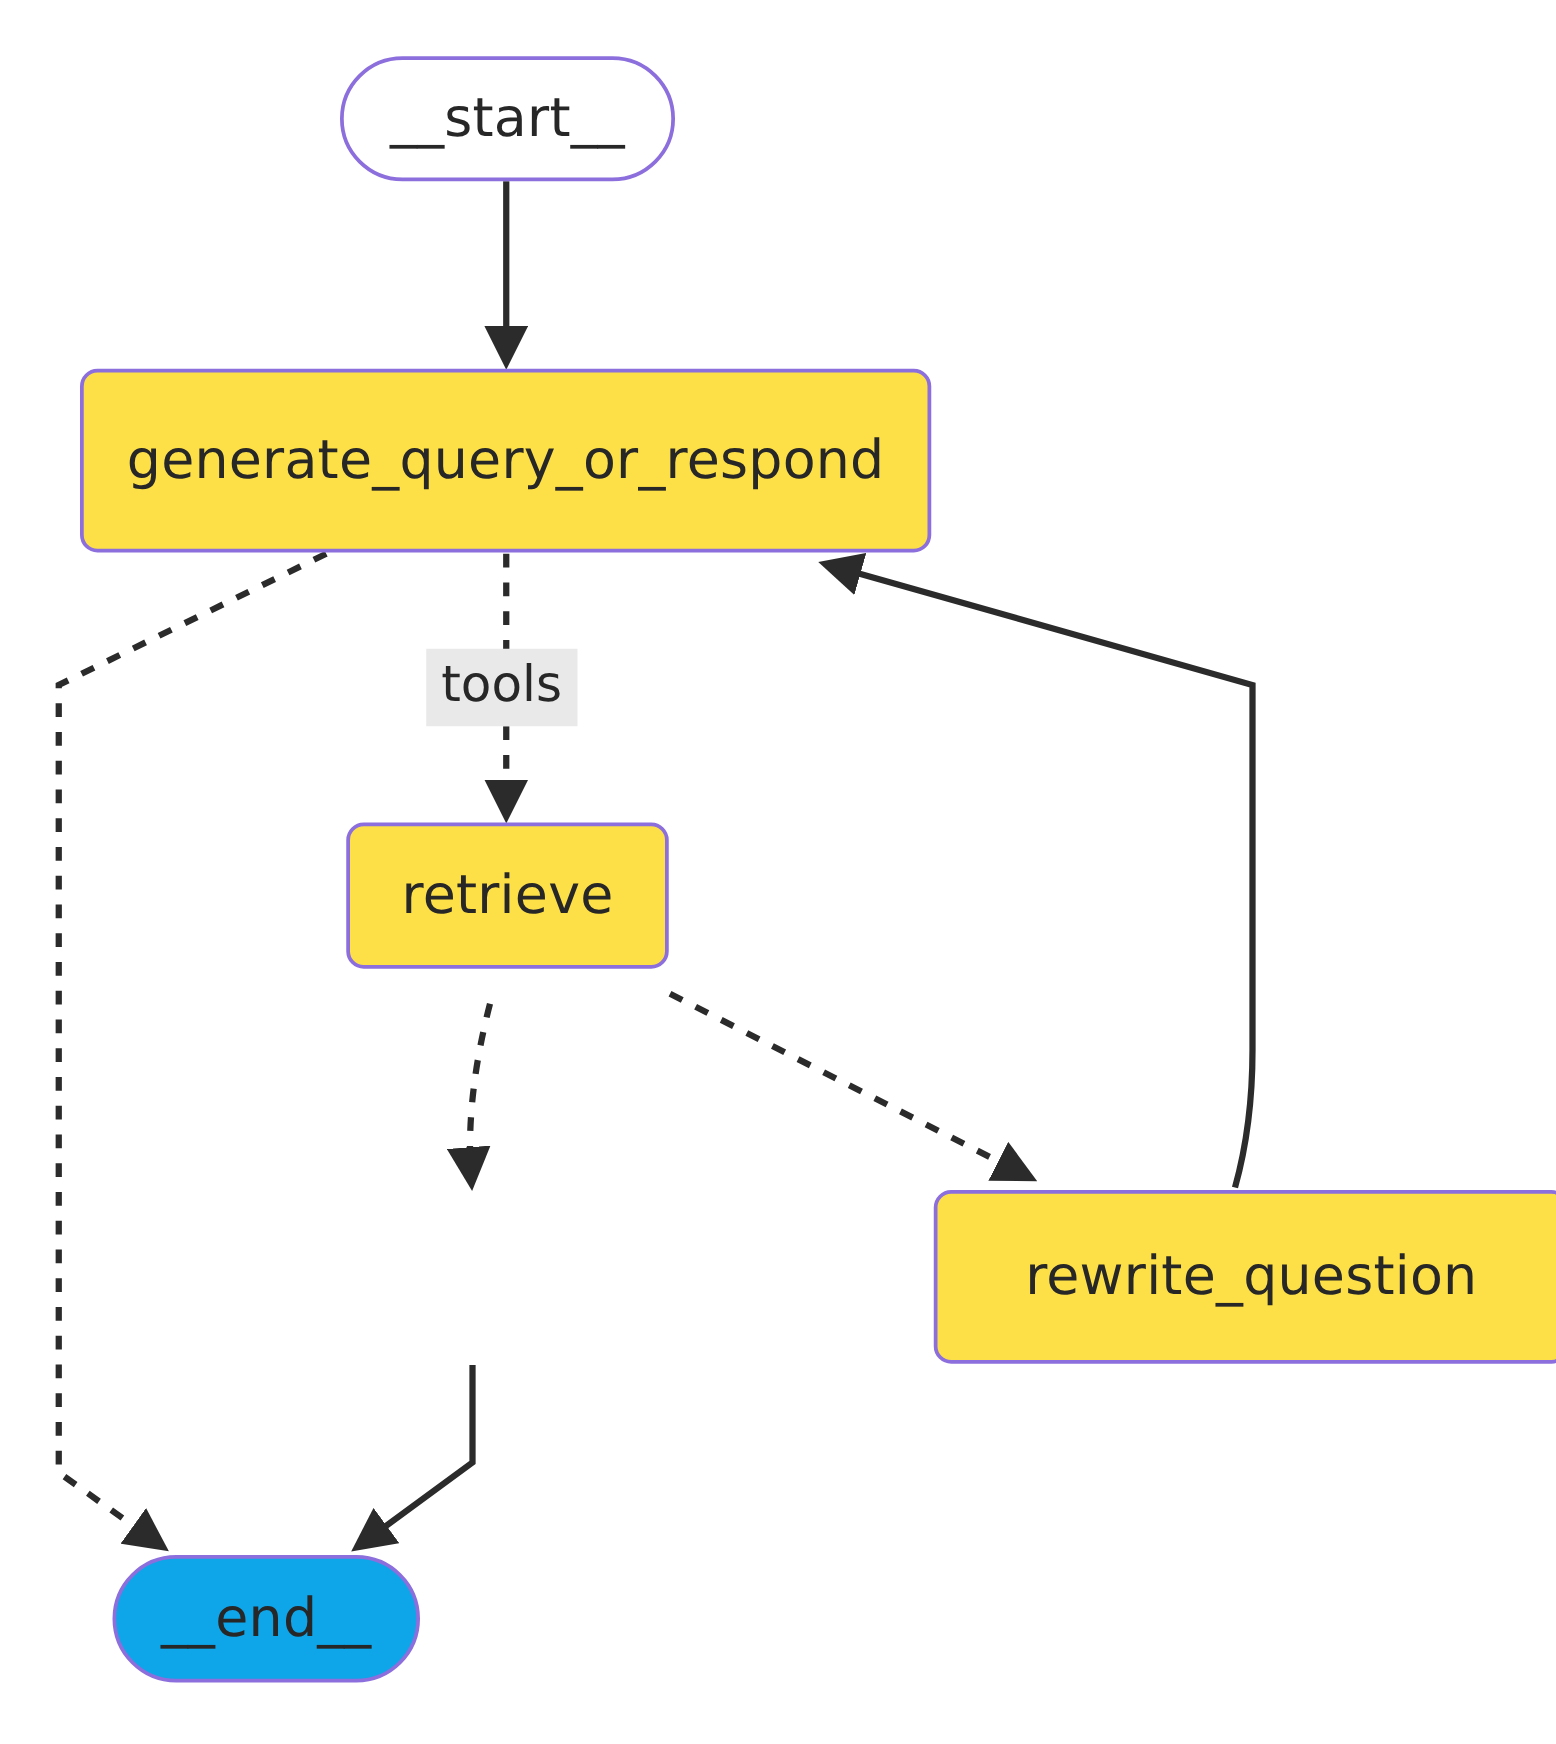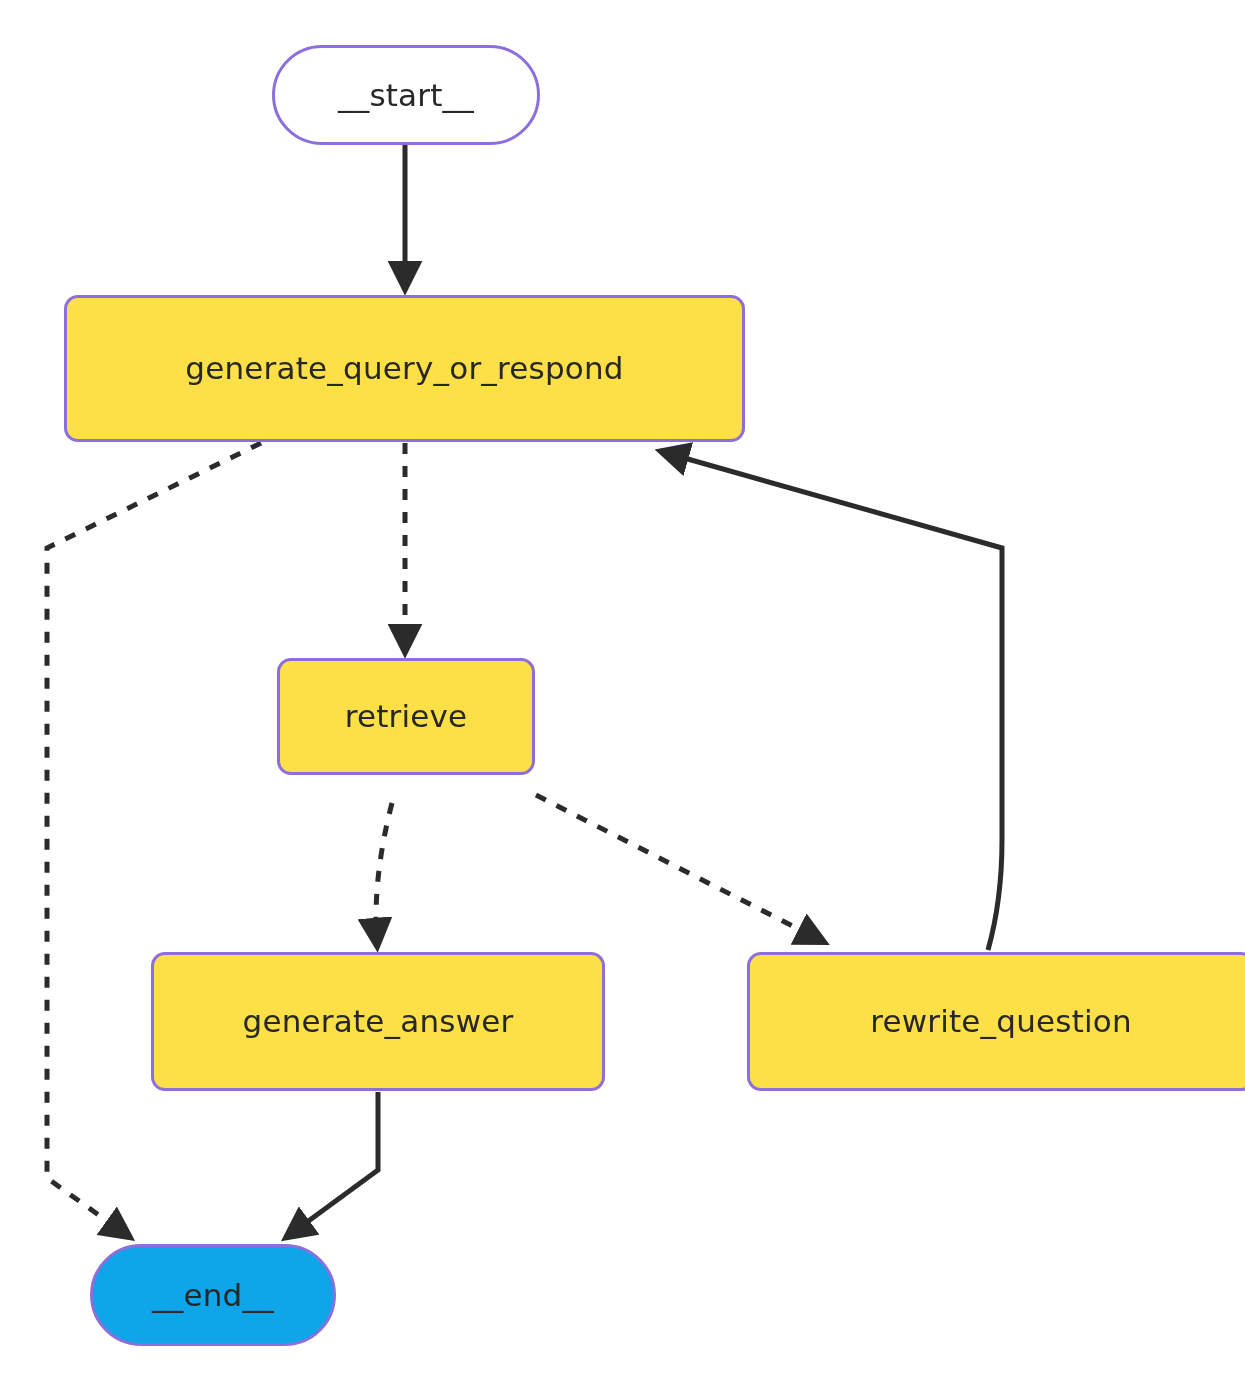--- a/index.html
+++ b/index.html
@@ -42,21 +42,21 @@
   .node.terminal {
     background: #ffffff;
     border-radius: 999px;
   }
   .node.terminal-end {
     background: #0ea5e9;
     border-radius: 999px;
   }
   .node-label {
     display: block;
-    font-size: 31px;
+    font-size: 43px;
     letter-spacing: 0.2px;
   }
   .edge-label {
     position: absolute;
     background: #e9e9e9;
     color: #272727;
     font-size: 40px;
     line-height: 1;
     padding: 9px 12px 13px 12px;
     z-index: 2;
@@ -105,26 +105,24 @@
   </div>
 
   <div class="node" id="node-generate-query">
     <span class="node-label">generate_query_or_respond</span>
   </div>
 
   <div class="node" id="node-retrieve">
     <span class="node-label">retrieve</span>
   </div>
 
-  <div class="node" id="node-generate-answer">
-    <span class="node-label">generate_answer</span>
-  </div>
 
   <div class="node" id="node-rewrite-question">
     <span class="node-label">rewrite_question</span>
   </div>
 
   <div class="node terminal-end" id="node-end">
     <span class="node-label">__end__</span>
   </div>
 
+  <div class="edge-label" id="edge-label-tools">tools</div>
 
 </div>
 
 </body></html>

